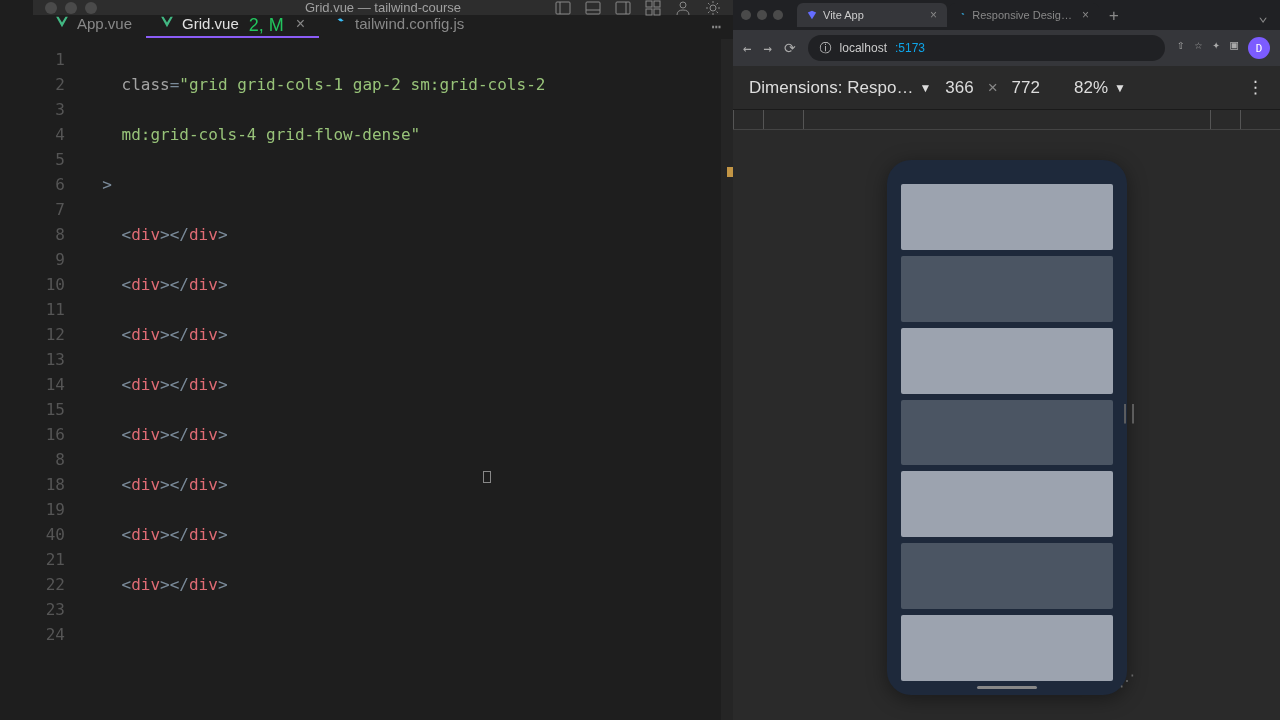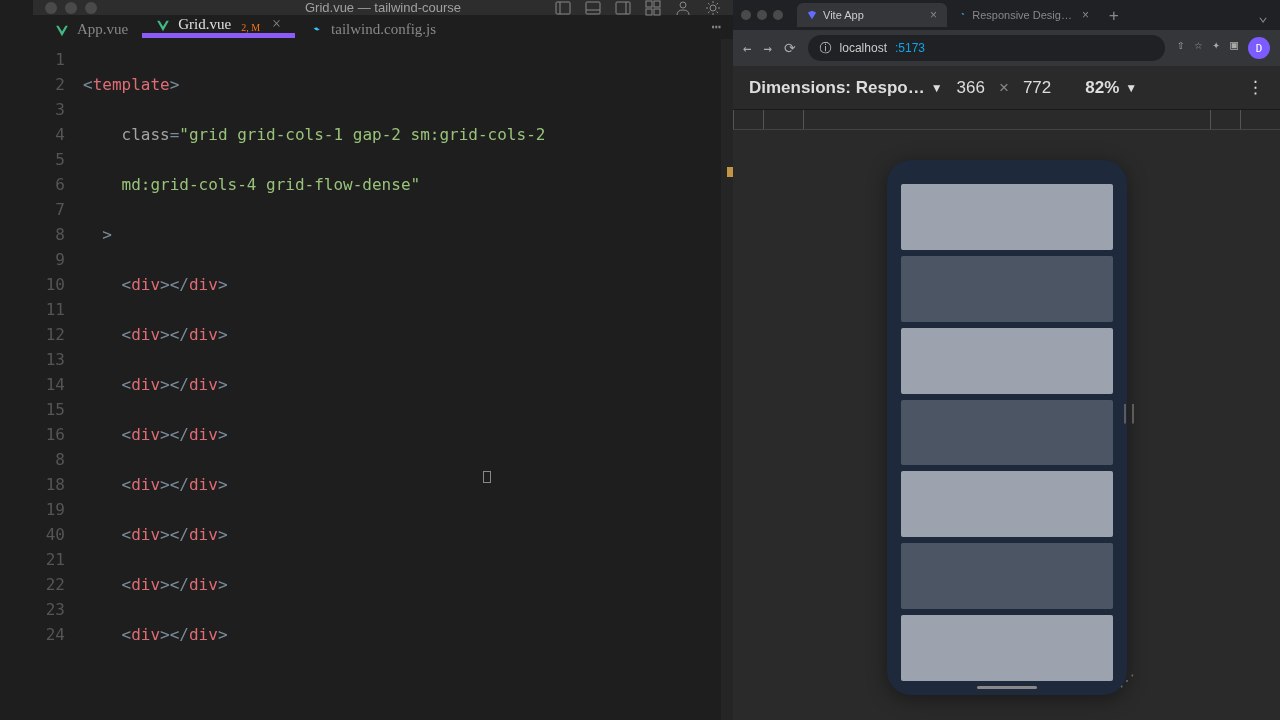--- a/index.html
+++ b/index.html
@@ -62,35 +62,35 @@
     .tabs-row {
       height: 48px;
       background: #1e1e1e;
       display: flex;
       align-items: center;
       padding-left: 8px;
       border-bottom: 1px solid #1e1e1e;
     }
     .file-tab {
       display: flex;
-      align-items: flex-end;
+      align-items: flex-start;
       gap: 8px;
       padding: 0 14px;
       height: 100%;
       color: #888;
       font-size: 15px;
-      font-family: Liberation Serif, serif;
+      font-family: Liberation Sans, sans-serif;
       cursor: pointer;
     }
     .file-tab.active {
       color: #42b883;
-      border-bottom: 5px solid #8b5cf6;
+      border-bottom: 2px solid #8b5cf6;
     }
     .file-tab.active .tab-name { color: #e0e0e0; }
-    .tab-modified { color: #f97316; font-size: 10px; margin-left: 2px; }
+    .tab-modified { color: #22c55e; font-size: 18px; margin-left: 2px; }
     .vue-icon {
       width: 14px;
       height: 14px;
       display: inline-block;
     }
     .close-x { color: #888; font-size: 16px; margin-left: 4px; }
     .tabs-ellipsis { margin-left: auto; margin-right: 12px; color: #888; }
     
     .code-area {
       flex: 1;
@@ -226,21 +226,21 @@
       background: #2a2a2a;
       display: flex;
       align-items: center;
       padding: 0 16px;
       gap: 14px;
       color: #ddd;
       font-size: 17px;
       font-family: -apple-system, sans-serif;
       border-bottom: 1px solid #1a1a1a;
     }
-    .dim-label { display: flex; align-items: center; gap: 6px; font-weight: bold; }
+    .dim-label { display: flex; align-items: center; gap: 6px; }
     .dim-x { color: #888; }
     .dropdown-caret { font-size: 12px; }
     .zoom-label { margin-left: 20px; }
     .devtools-menu { margin-left: auto; }
     
     .ruler {
       height: 20px;
       background: #2a2a2a;
       display: flex;
       border-bottom: 1px solid #444;
@@ -389,21 +389,20 @@
         <div>8</div>
         <div>18</div>
         <div>19</div>
         <div>40</div>
         <div>21</div>
         <div>22</div>
         <div>23</div>
         <div>24</div>
     </div>
     <div class="code-content">
-<div><span class="punct">&lt;</span><span class="tag">template</span><span class="punct">&gt;</span></div>
 <div>    <span class="attr">class</span><span class="punct">=</span><span class="str">"</span><span class="str">grid grid-cols-1 gap-2 sm:grid-cols-2</span></div>
 <div>    <span class="str">md:grid-cols-4 grid-flow-dense</span><span class="str">"</span></div>
 <div>  <span class="punct">&gt;</span></div>
 <div>    <span class="punct">&lt;</span><span class="tag">div</span><span class="punct">&gt;&lt;/</span><span class="tag">div</span><span class="punct">&gt;</span></div>
 <div>    <span class="punct">&lt;</span><span class="tag">div</span><span class="punct">&gt;&lt;/</span><span class="tag">div</span><span class="punct">&gt;</span></div>
 <div>    <span class="punct">&lt;</span><span class="tag">div</span><span class="punct">&gt;&lt;/</span><span class="tag">div</span><span class="punct">&gt;</span></div>
 <div>    <span class="punct">&lt;</span><span class="tag">div</span><span class="punct">&gt;&lt;/</span><span class="tag">div</span><span class="punct">&gt;</span></div>
 <div>    <span class="punct">&lt;</span><span class="tag">div</span><span class="punct">&gt;&lt;/</span><span class="tag">div</span><span class="punct">&gt;</span></div>
 <div>    <span class="punct">&lt;</span><span class="tag">div</span><span class="punct">&gt;&lt;/</span><span class="tag">div</span><span class="punct">&gt;</span></div>
 <div>    <span class="punct">&lt;</span><span class="tag">div</span><span class="punct">&gt;&lt;/</span><span class="tag">div</span><span class="punct">&gt;</span></div>

